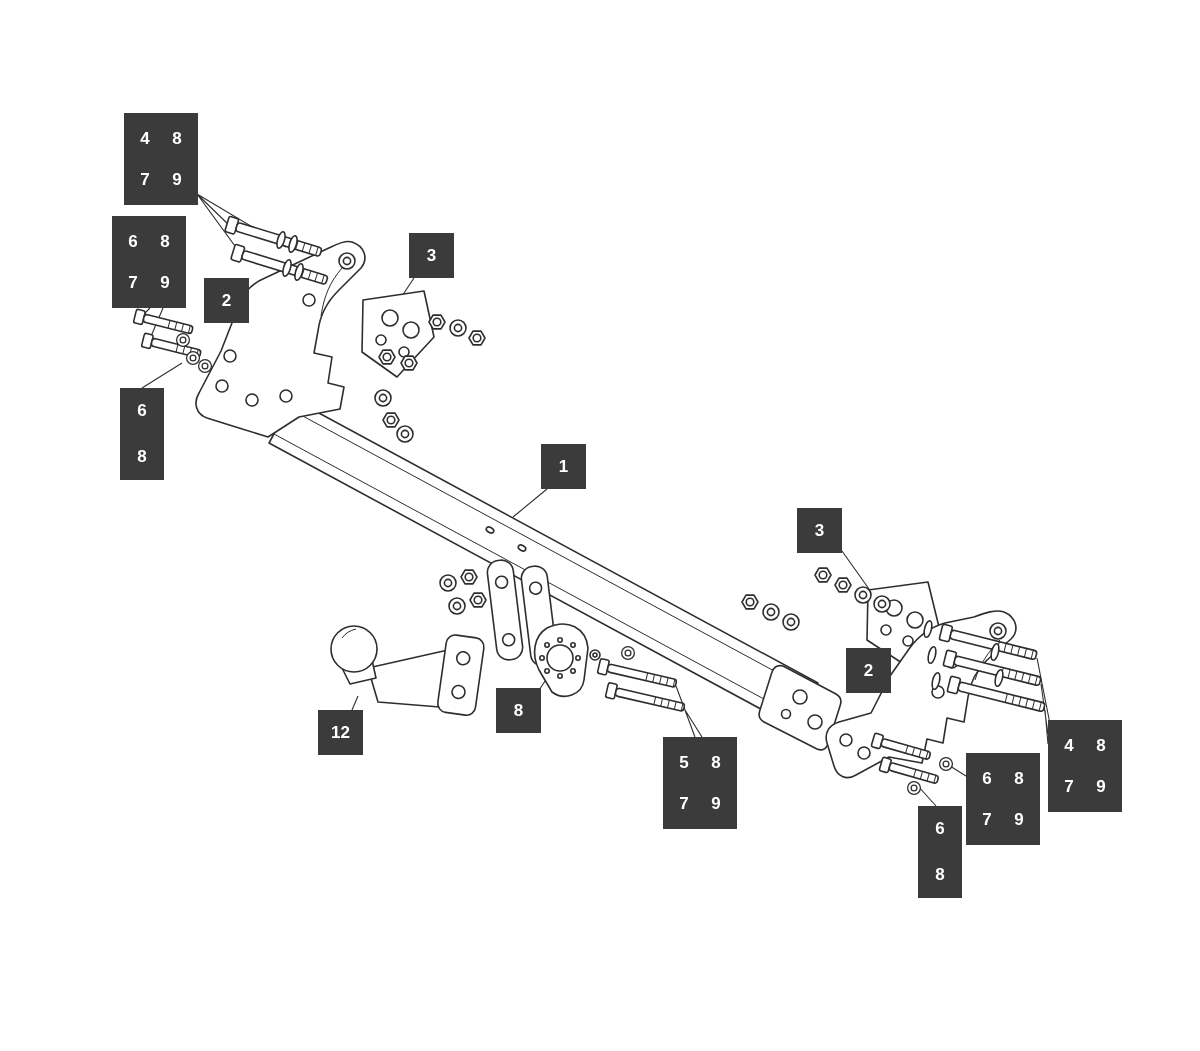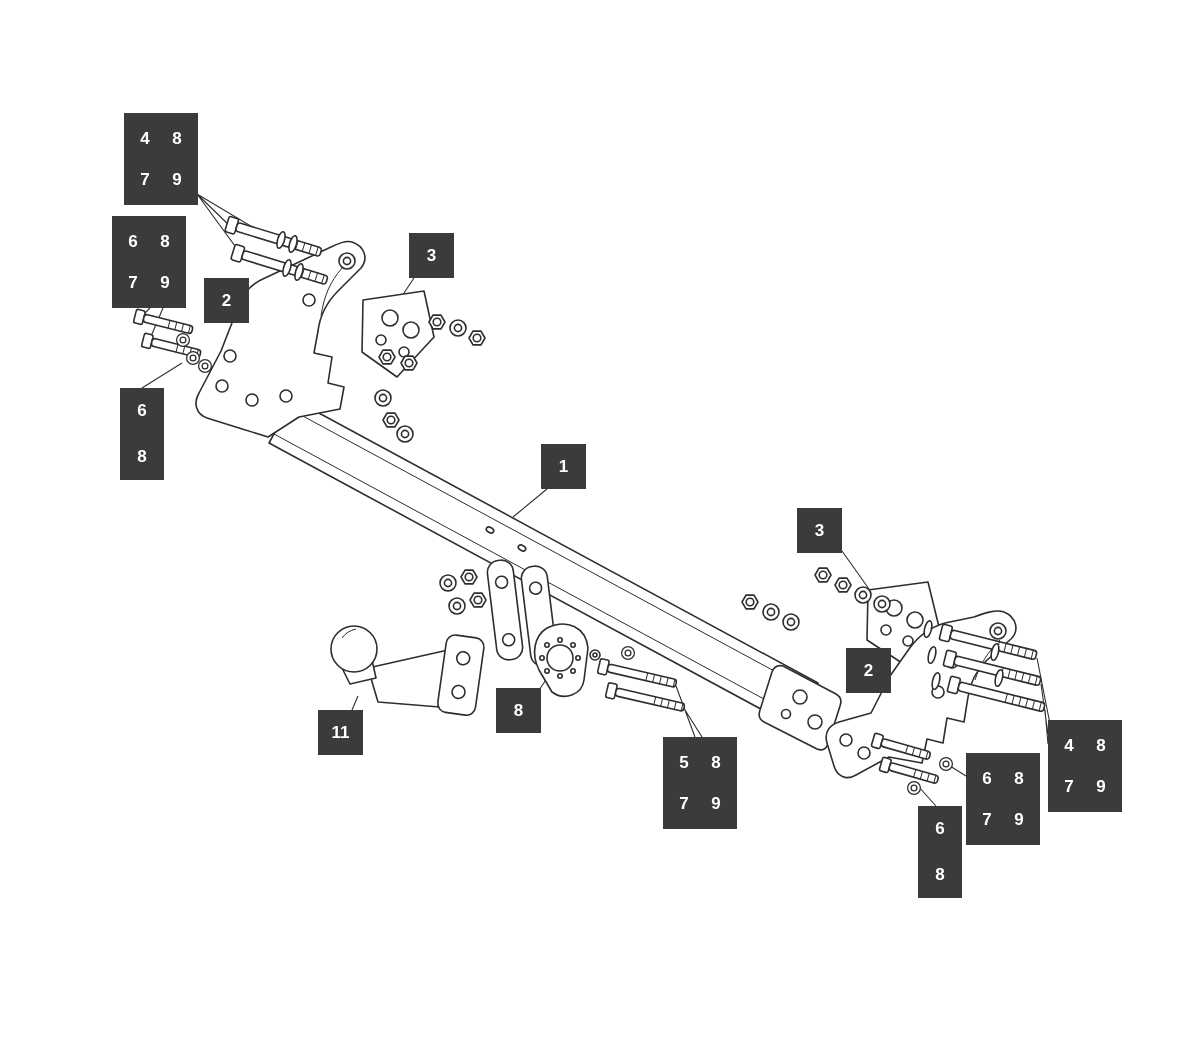--- a/index.html
+++ b/index.html
@@ -277,21 +277,21 @@
 
   <div class="callout single" style="left:846px;top:648px">
     <span>2</span>
   </div>
 
   <div class="callout single" style="left:496px;top:688px">
     <span>8</span>
   </div>
 
   <div class="callout single" style="left:318px;top:710px">
-    <span>11</span>
+    <span>12</span>
   </div>
 
   <div class="callout grid2" style="left:663px;top:737px">
     <span>5</span>
     <span>8</span>
     <span>7</span>
     <span>9</span>
   </div>
 
   <div class="callout grid2" style="left:966px;top:753px">

